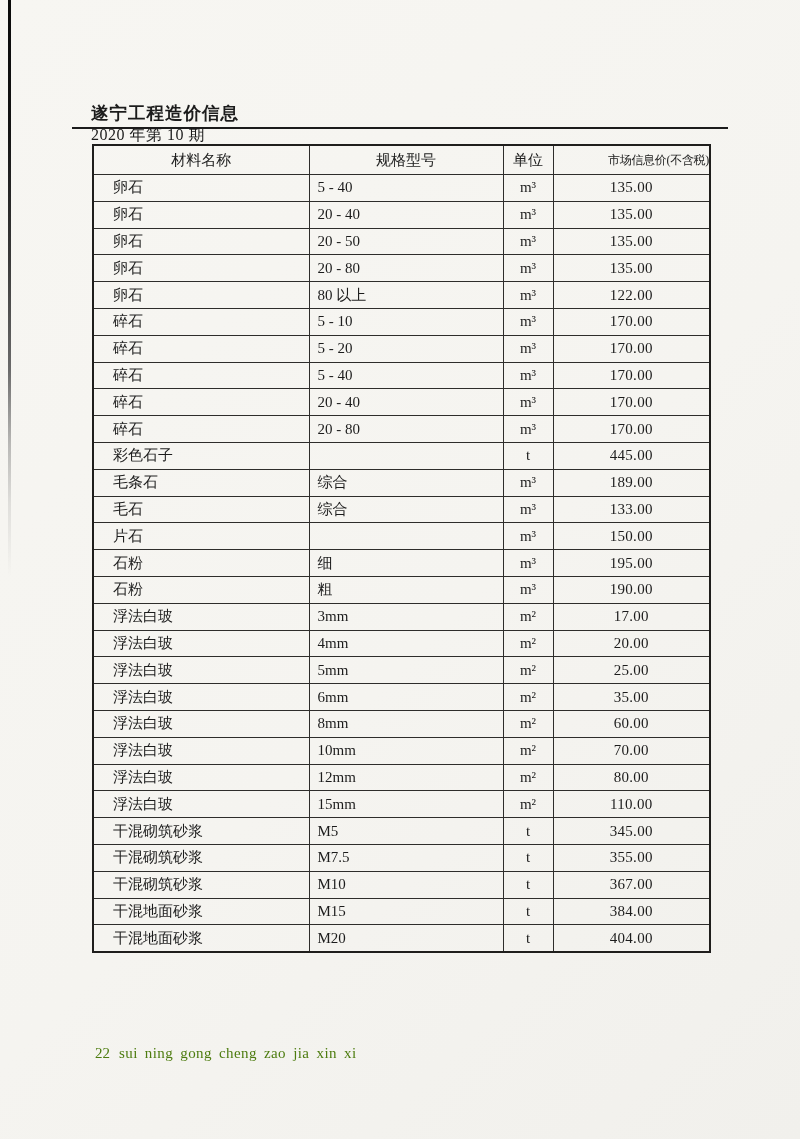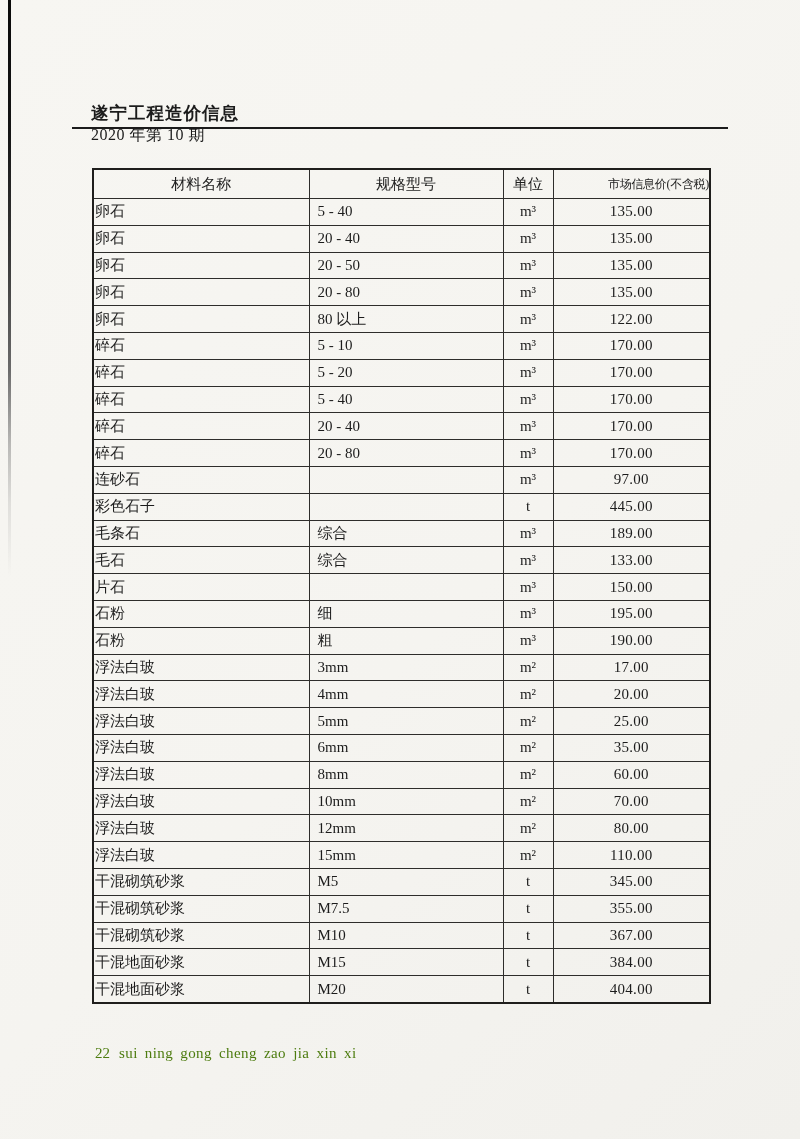--- a/index.html
+++ b/index.html
@@ -26,38 +26,38 @@
     display: flex; justify-content: space-between; align-items: baseline; flex-direction: column;
   }
   .journal-title { font-size: 17.5px; font-weight: 700; letter-spacing: 1px; }
   .issue-label  { font-size: 16px; letter-spacing: 0.5px; }
   .header-rule {
     position: absolute; left: 72px; top: 127px; width: 656px; height: 2px;
     background: #1b1b1b;
   }
 
   table.price-table {
-    position: absolute; left: 92px; top: 168px;
+    position: absolute; left: 92px; top: 144px;
     border-collapse: collapse; table-layout: fixed; width: 617px;
     background: transparent;
   }
   .price-table col.c1 { width: 216px; }
   .price-table col.c2 { width: 194px; }
   .price-table col.c3 { width: 50px; }
   .price-table col.c4 { width: 157px; }
   .price-table th, .price-table td {
     border: 1px solid #2e2d2b;
     font-size: 15px; font-weight: 400;
     padding: 0; overflow: hidden; white-space: nowrap;
   }
   .price-table { border: 2px solid #1f1e1c; }
   .price-table thead th { height: 28px; text-align: center; }
   .price-table thead th.h4 { font-size: 12px; letter-spacing: -0.3px; text-align: right; }
   .price-table tbody td { height: 25.8px; }
-  td.c-name { text-align: left; padding-left: 1px; }
+  td.c-name { text-align: left; padding-left: 19px; }
   td.c-spec { text-align: left; padding-left: 8px; margin-left: 47px; }
   td.c-unit { text-align: center; }
   td.c-price { text-align: center; letter-spacing: 0.3px; }
 
   .page-footer {
     position: absolute; left: 95px; top: 1045px;
     font-size: 15px; color: #4d7c0f;
   }
   .page-footer .pg-num { margin-right: 9px; }
   .page-footer .pinyin { word-spacing: 3px; letter-spacing: 0.4px; }
@@ -145,26 +145,20 @@
     <td class="c-unit">m³</td>
     <td class="c-price">170.00</td>
   </tr>
         <tr>
     <td class="c-name">碎石</td>
     <td class="c-spec">20 - 80</td>
     <td class="c-unit">m³</td>
     <td class="c-price">170.00</td>
   </tr>
         <tr>
-    <td class="c-name">连砂石</td>
-    <td class="c-spec"></td>
-    <td class="c-unit">m³</td>
-    <td class="c-price">97.00</td>
-  </tr>
-        <tr>
     <td class="c-name">彩色石子</td>
     <td class="c-spec"></td>
     <td class="c-unit">t</td>
     <td class="c-price">445.00</td>
   </tr>
         <tr>
     <td class="c-name">毛条石</td>
     <td class="c-spec">综合</td>
     <td class="c-unit">m³</td>
     <td class="c-price">189.00</td>

